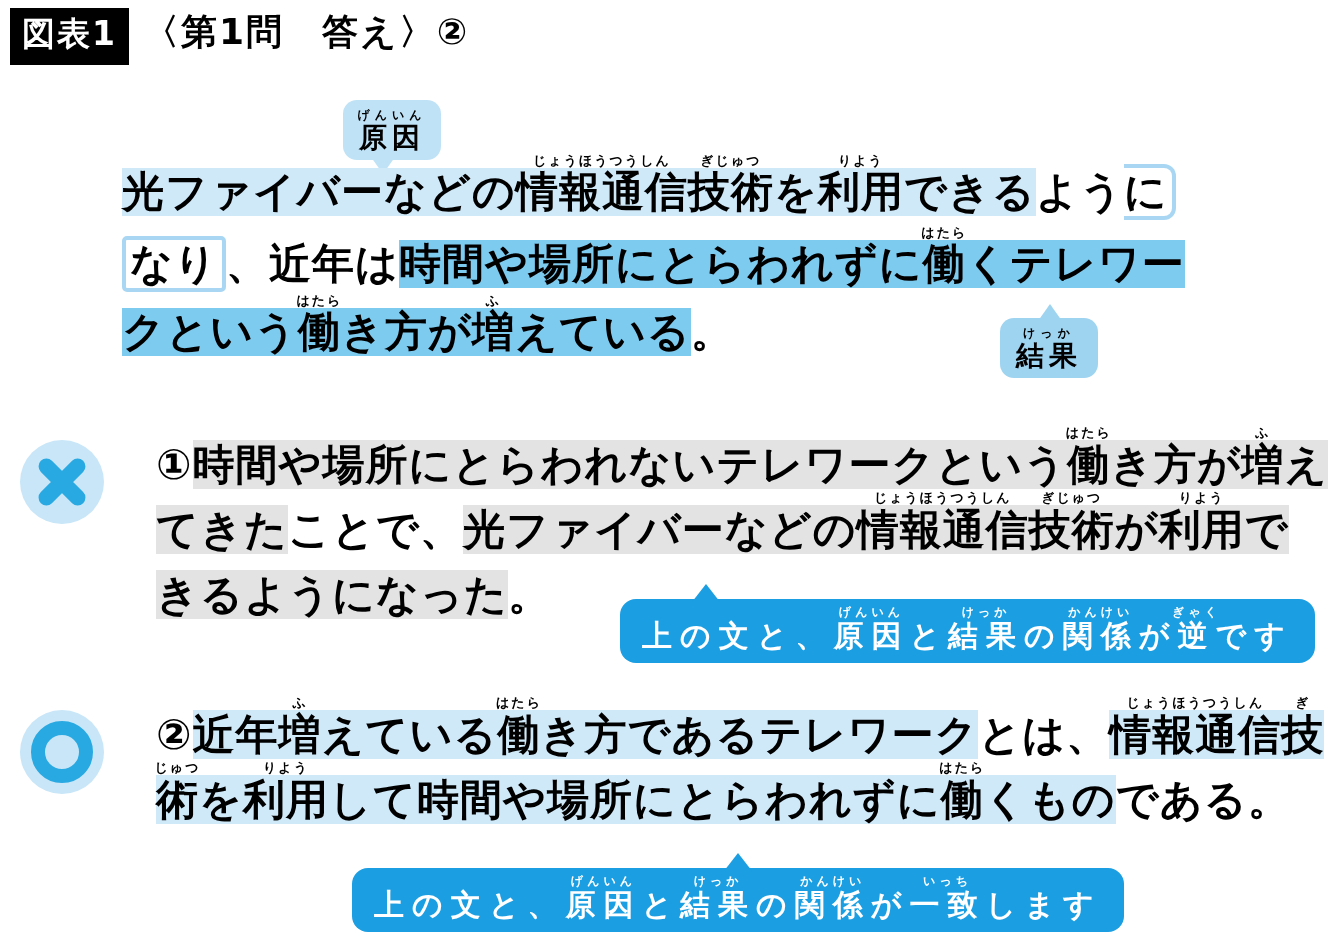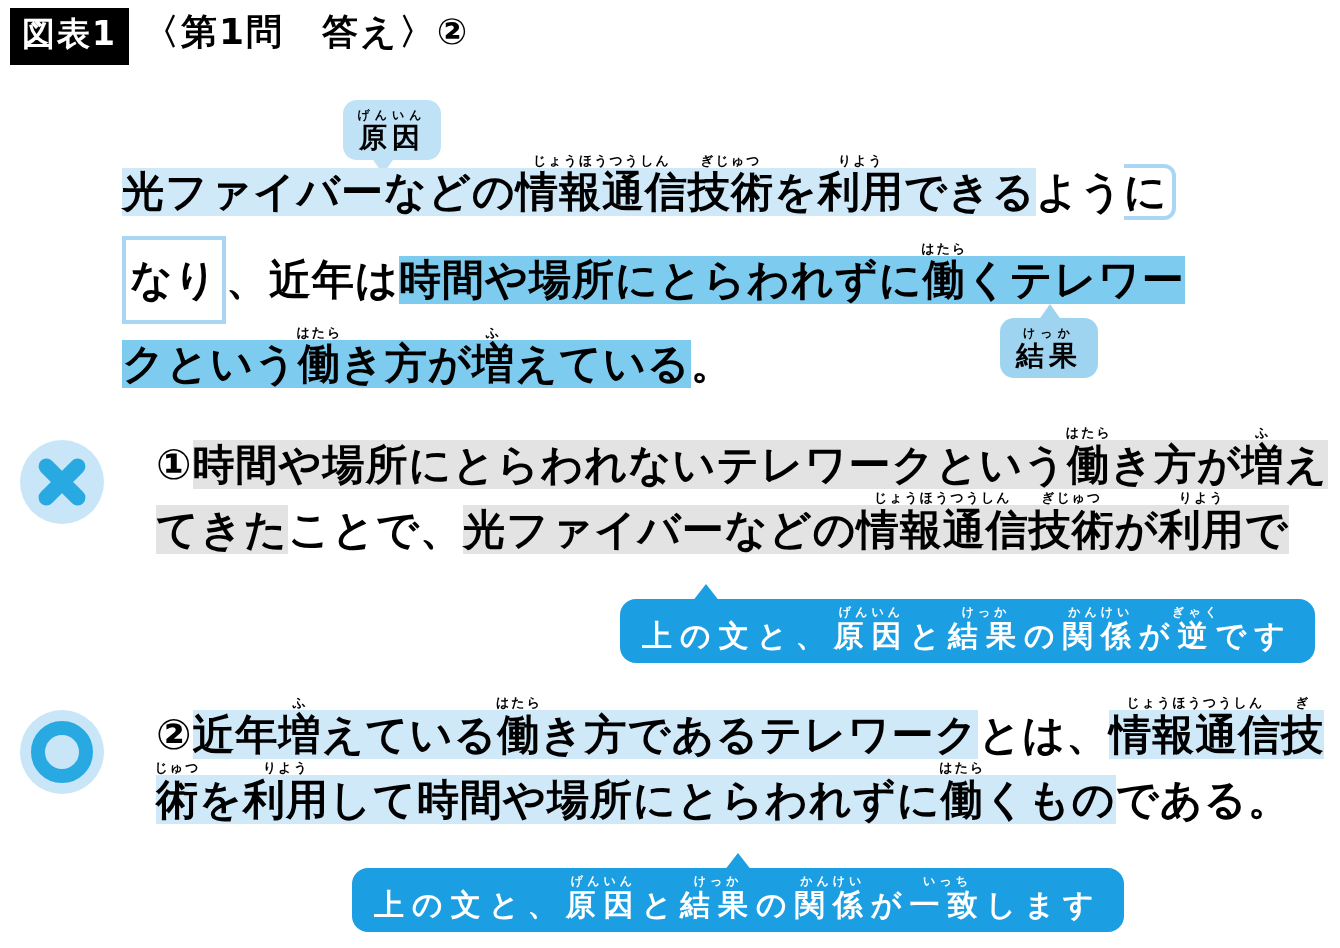--- a/index.html
+++ b/index.html
@@ -19,21 +19,21 @@
   
   .jp-line { white-space:nowrap; padding-top:16px; }
   .seg { display:inline-block; position:relative; line-height:48px; font-size:42px; letter-spacing:1px; }
   .rt { position:absolute; bottom:100%; left:50%; transform:translateX(-50%);
         font-size:13px; line-height:1; letter-spacing:2px; white-space:nowrap; margin-bottom:1px; }
 
   .hl-light { background:var(--hl_light); }
   .hl-mid   { background:var(--hl_mid); }
   .hl-gray  { background:var(--hl_gray); }
   .box-end   { border:4px solid var(--bracket); border-left:none; border-radius:0 12px 12px 0; padding-right:4px; }
-  .box-start { border:4px solid var(--bracket); border-radius:0; padding:16px 4px; }
+  .box-start { border:4px solid var(--bracket); border-radius:5px; padding:0 4px; }
 
   
   .bubble { position:absolute; border-radius:14px; padding:2px 16px 6px; }
   .bubble .jp-line { padding-top:20px; }
   .bubble .seg { font-size:28px; line-height:32px; letter-spacing:5px; }
   .bubble .rt { font-size:12px; letter-spacing:5px; }
   .bubble-cause { left:343px; top:100px; background:var(--bubble_cause); }
   .bubble-cause::after { content:""; position:absolute; bottom:-14px; left:28px;
       border-left:12px solid transparent; border-right:12px solid transparent;
       border-top:17px solid var(--bubble_cause); }
@@ -99,20 +99,21 @@
 
   <div class="mark mark-wrong">
     <svg width="50" height="50" viewBox="0 0 48 48">
       <path d="M9 9 L39 39 M39 9 L9 39" style="stroke:var(--icon_fg); stroke-width:15; stroke-linecap:round; fill:none;"></path>
     </svg>
   </div>
 
   <div class="answer-lines wrong-lines">
     <div class="jp-line"><span class="seg"><span class="rt"></span><span class="rb">①</span></span><span class="seg hl-gray"><span class="rt"></span><span class="rb">時間や場所にとらわれないテレワークという</span></span><span class="seg hl-gray"><span class="rt">はたら</span><span class="rb">働</span></span><span class="seg hl-gray"><span class="rt"></span><span class="rb">き方が</span></span><span class="seg hl-gray"><span class="rt">ふ</span><span class="rb">増</span></span><span class="seg hl-gray"><span class="rt"></span><span class="rb">え</span></span></div>
     <div class="jp-line"><span class="seg hl-gray"><span class="rt"></span><span class="rb">てきた</span></span><span class="seg"><span class="rt"></span><span class="rb">ことで、</span></span><span class="seg hl-gray"><span class="rt"></span><span class="rb">光ファイバーなどの</span></span><span class="seg hl-gray"><span class="rt">じょうほうつうしん</span><span class="rb">情報通信</span></span><span class="seg hl-gray"><span class="rt">ぎじゅつ</span><span class="rb">技術</span></span><span class="seg hl-gray"><span class="rt"></span><span class="rb">が</span></span><span class="seg hl-gray"><span class="rt">りよう</span><span class="rb">利用</span></span><span class="seg hl-gray"><span class="rt"></span><span class="rb">で</span></span></div>
+    <div class="jp-line"><span class="seg hl-gray"><span class="rt"></span><span class="rb">きるようになった</span></span><span class="seg"><span class="rt"></span><span class="rb">。</span></span></div>
   </div>
 
   <div class="callout callout-wrong">
     <div class="jp-line"><span class="seg"><span class="rt"></span><span class="rb">上の文と、</span></span><span class="seg"><span class="rt">げんいん</span><span class="rb">原因</span></span><span class="seg"><span class="rt"></span><span class="rb">と</span></span><span class="seg"><span class="rt">けっか</span><span class="rb">結果</span></span><span class="seg"><span class="rt"></span><span class="rb">の</span></span><span class="seg"><span class="rt">かんけい</span><span class="rb">関係</span></span><span class="seg"><span class="rt"></span><span class="rb">が</span></span><span class="seg"><span class="rt">ぎゃく</span><span class="rb">逆</span></span><span class="seg"><span class="rt"></span><span class="rb">です</span></span></div>
   </div>
 
   <div class="mark mark-correct">
     <span class="ring"></span>
   </div>
 

